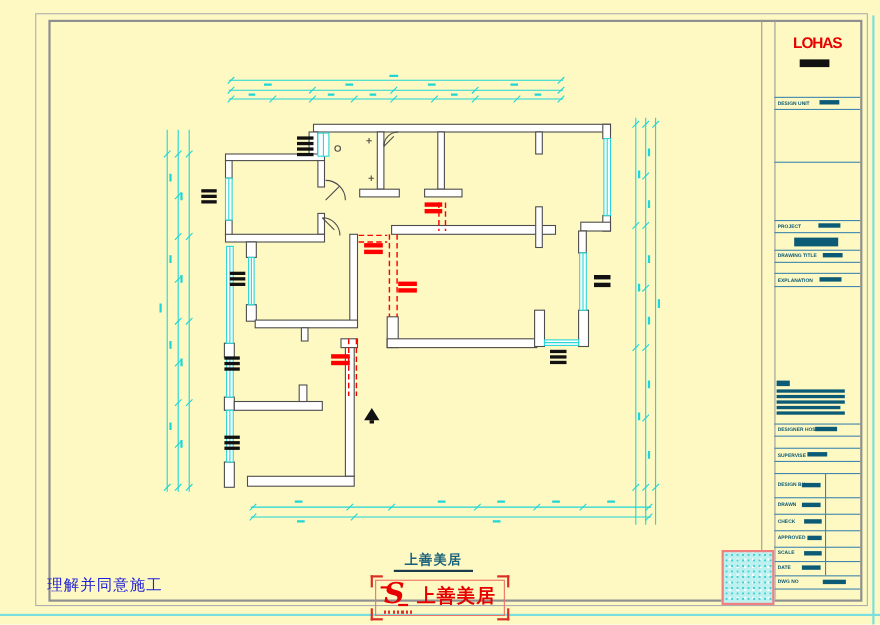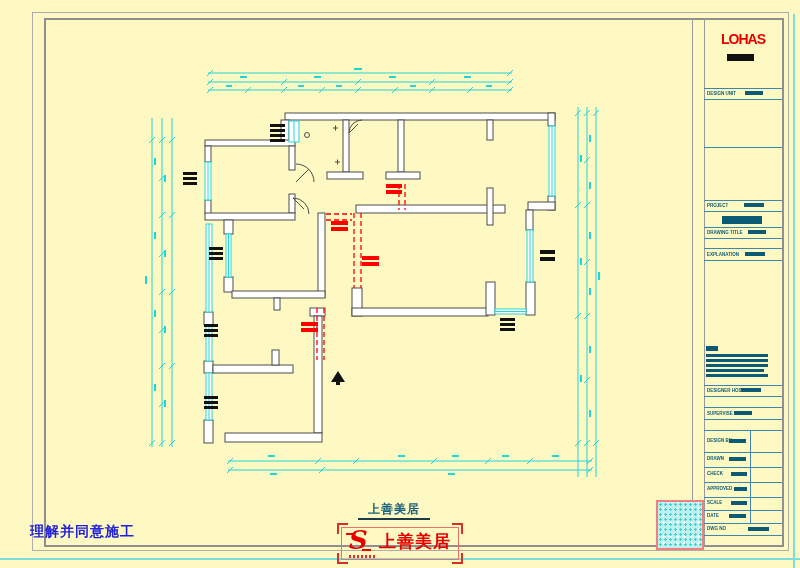--- a/index.html
+++ b/index.html
@@ -13,21 +13,21 @@
   .tb-vline{width:1px;background:#9a9a9a;}
   .tb-line{height:1px;background:#3f85ad;}
   .tb-label{font-size:4.5px;font-weight:bold;color:#0b5a76;white-space:nowrap;line-height:5px;}
   .tb-bar{background:#0b5a76;}
   .brand{left:704px;top:31px;width:78px;text-align:center;font-size:14px;font-weight:900;
          color:#e80000;letter-spacing:-1px;}
   .brand-bar{left:727px;top:54px;width:27px;height:7px;background:#111;}
   .plan-label{left:358px;top:501px;width:72px;text-align:center;font-size:12px;font-weight:bold;
               color:#19607a;letter-spacing:1px;}
   .plan-label-underline{left:358px;top:518px;width:72px;height:2px;background:#1b3a4a;}
-  .note-blue{left:30px;top:523px;font-size:14px;font-weight:bold;color:#2121d8;letter-spacing:1px;}
+  .note-blue{left:43px;top:523px;font-size:14px;font-weight:normal;color:#2121d8;letter-spacing:1px;}
   .logo-frame{left:341px;top:527px;width:116px;height:31px;border:1px solid #ef7066;}
   .logo-corner{width:9px;height:9px;border:0 solid #d93025;}
   .logo-mark{left:349px;top:526px;font-family:"DejaVu Serif",serif;font-style:italic;
              font-weight:bold;font-size:26px;color:#e60000;line-height:28px;}
   .logo-mark-bar1{left:346px;top:533px;width:8px;height:2px;background:#e60000;}
   .logo-mark-bar2{left:362px;top:549px;width:9px;height:2px;background:#e60000;}
   .logo-subtext{left:349px;top:555px;width:26px;height:3px;
                 background:repeating-linear-gradient(90deg,#e03030 0 2px,transparent 2px 4px);}
   .logo-text{left:379px;top:530px;font-size:17px;font-weight:bold;color:#e60000;letter-spacing:1px;}
   .hatch-square{left:656px;top:500px;width:44px;height:46px;border:2px solid #f08080;

